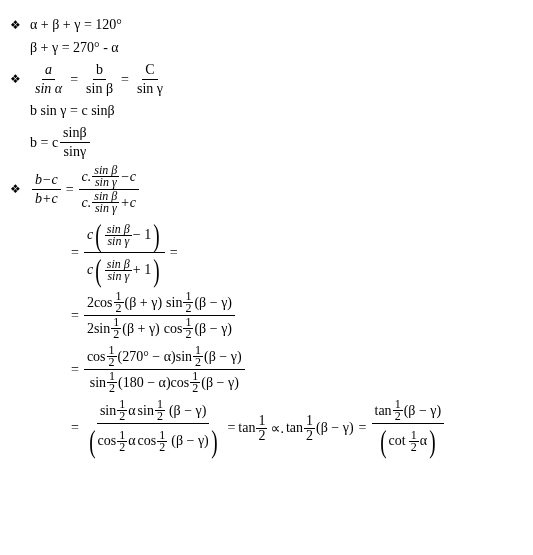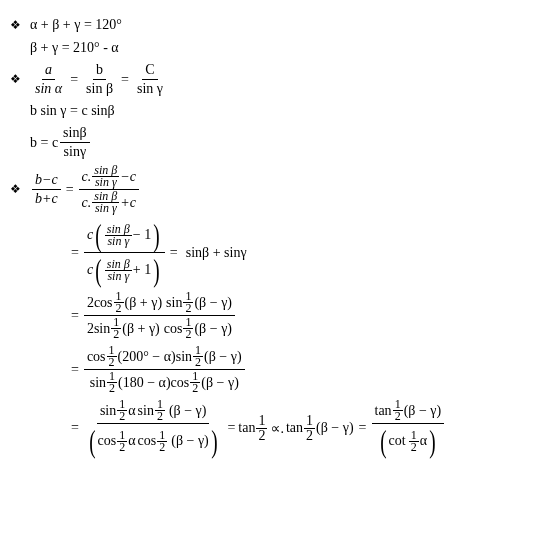--- a/index.html
+++ b/index.html
@@ -79,21 +79,21 @@
 </head>
 <body>
 
 <div class="line">
   <span class="bullet">❖</span>
   <span class="math">α + β + γ = 120°</span>
 </div>
 
 <div class="line">
   <span class="indent"></span>
-  <span class="math">β + γ = 210° - α</span>
+  <span class="math">β + γ = 270° - α</span>
 </div>
 
 <div class="line">
   <span class="bullet">❖</span>
   <div class="math">
     <div class="frac">
       <div class="num it">a</div>
       <div class="den it">sin α</div>
     </div>
     <span class="op">=</span>
@@ -175,21 +175,20 @@
         <div class="sfrac it">
           <div class="snum">sin β</div>
           <div class="sden">sin γ</div>
         </div>
         <span>+ 1</span>
         <span class="paren-r">)</span>
       </div>
     </div>
     <span class="op">=</span>
     <div class="frac">
-      <div class="den">sinβ + sinγ</div>
     </div>
   </div>
 </div>
 
 <div class="line">
   <span class="indent2"></span>
   <div class="math">
     <span class="op">=</span>
     <div class="frac">
       <div class="num">
@@ -232,21 +231,21 @@
   <span class="indent2"></span>
   <div class="math">
     <span class="op">=</span>
     <div class="frac">
       <div class="num">
         <span>cos</span>
         <div class="sfrac">
             <div class="snum">1</div>
             <div class="sden">2</div>
           </div>
-        <span>(200° − α)</span>
+        <span>(270° − α)</span>
         <span>sin</span>
         <div class="sfrac">
             <div class="snum">1</div>
             <div class="sden">2</div>
           </div>
         <span>(β − γ)</span>
       </div>
       <div class="den">
         <span>sin</span>
         <div class="sfrac">

